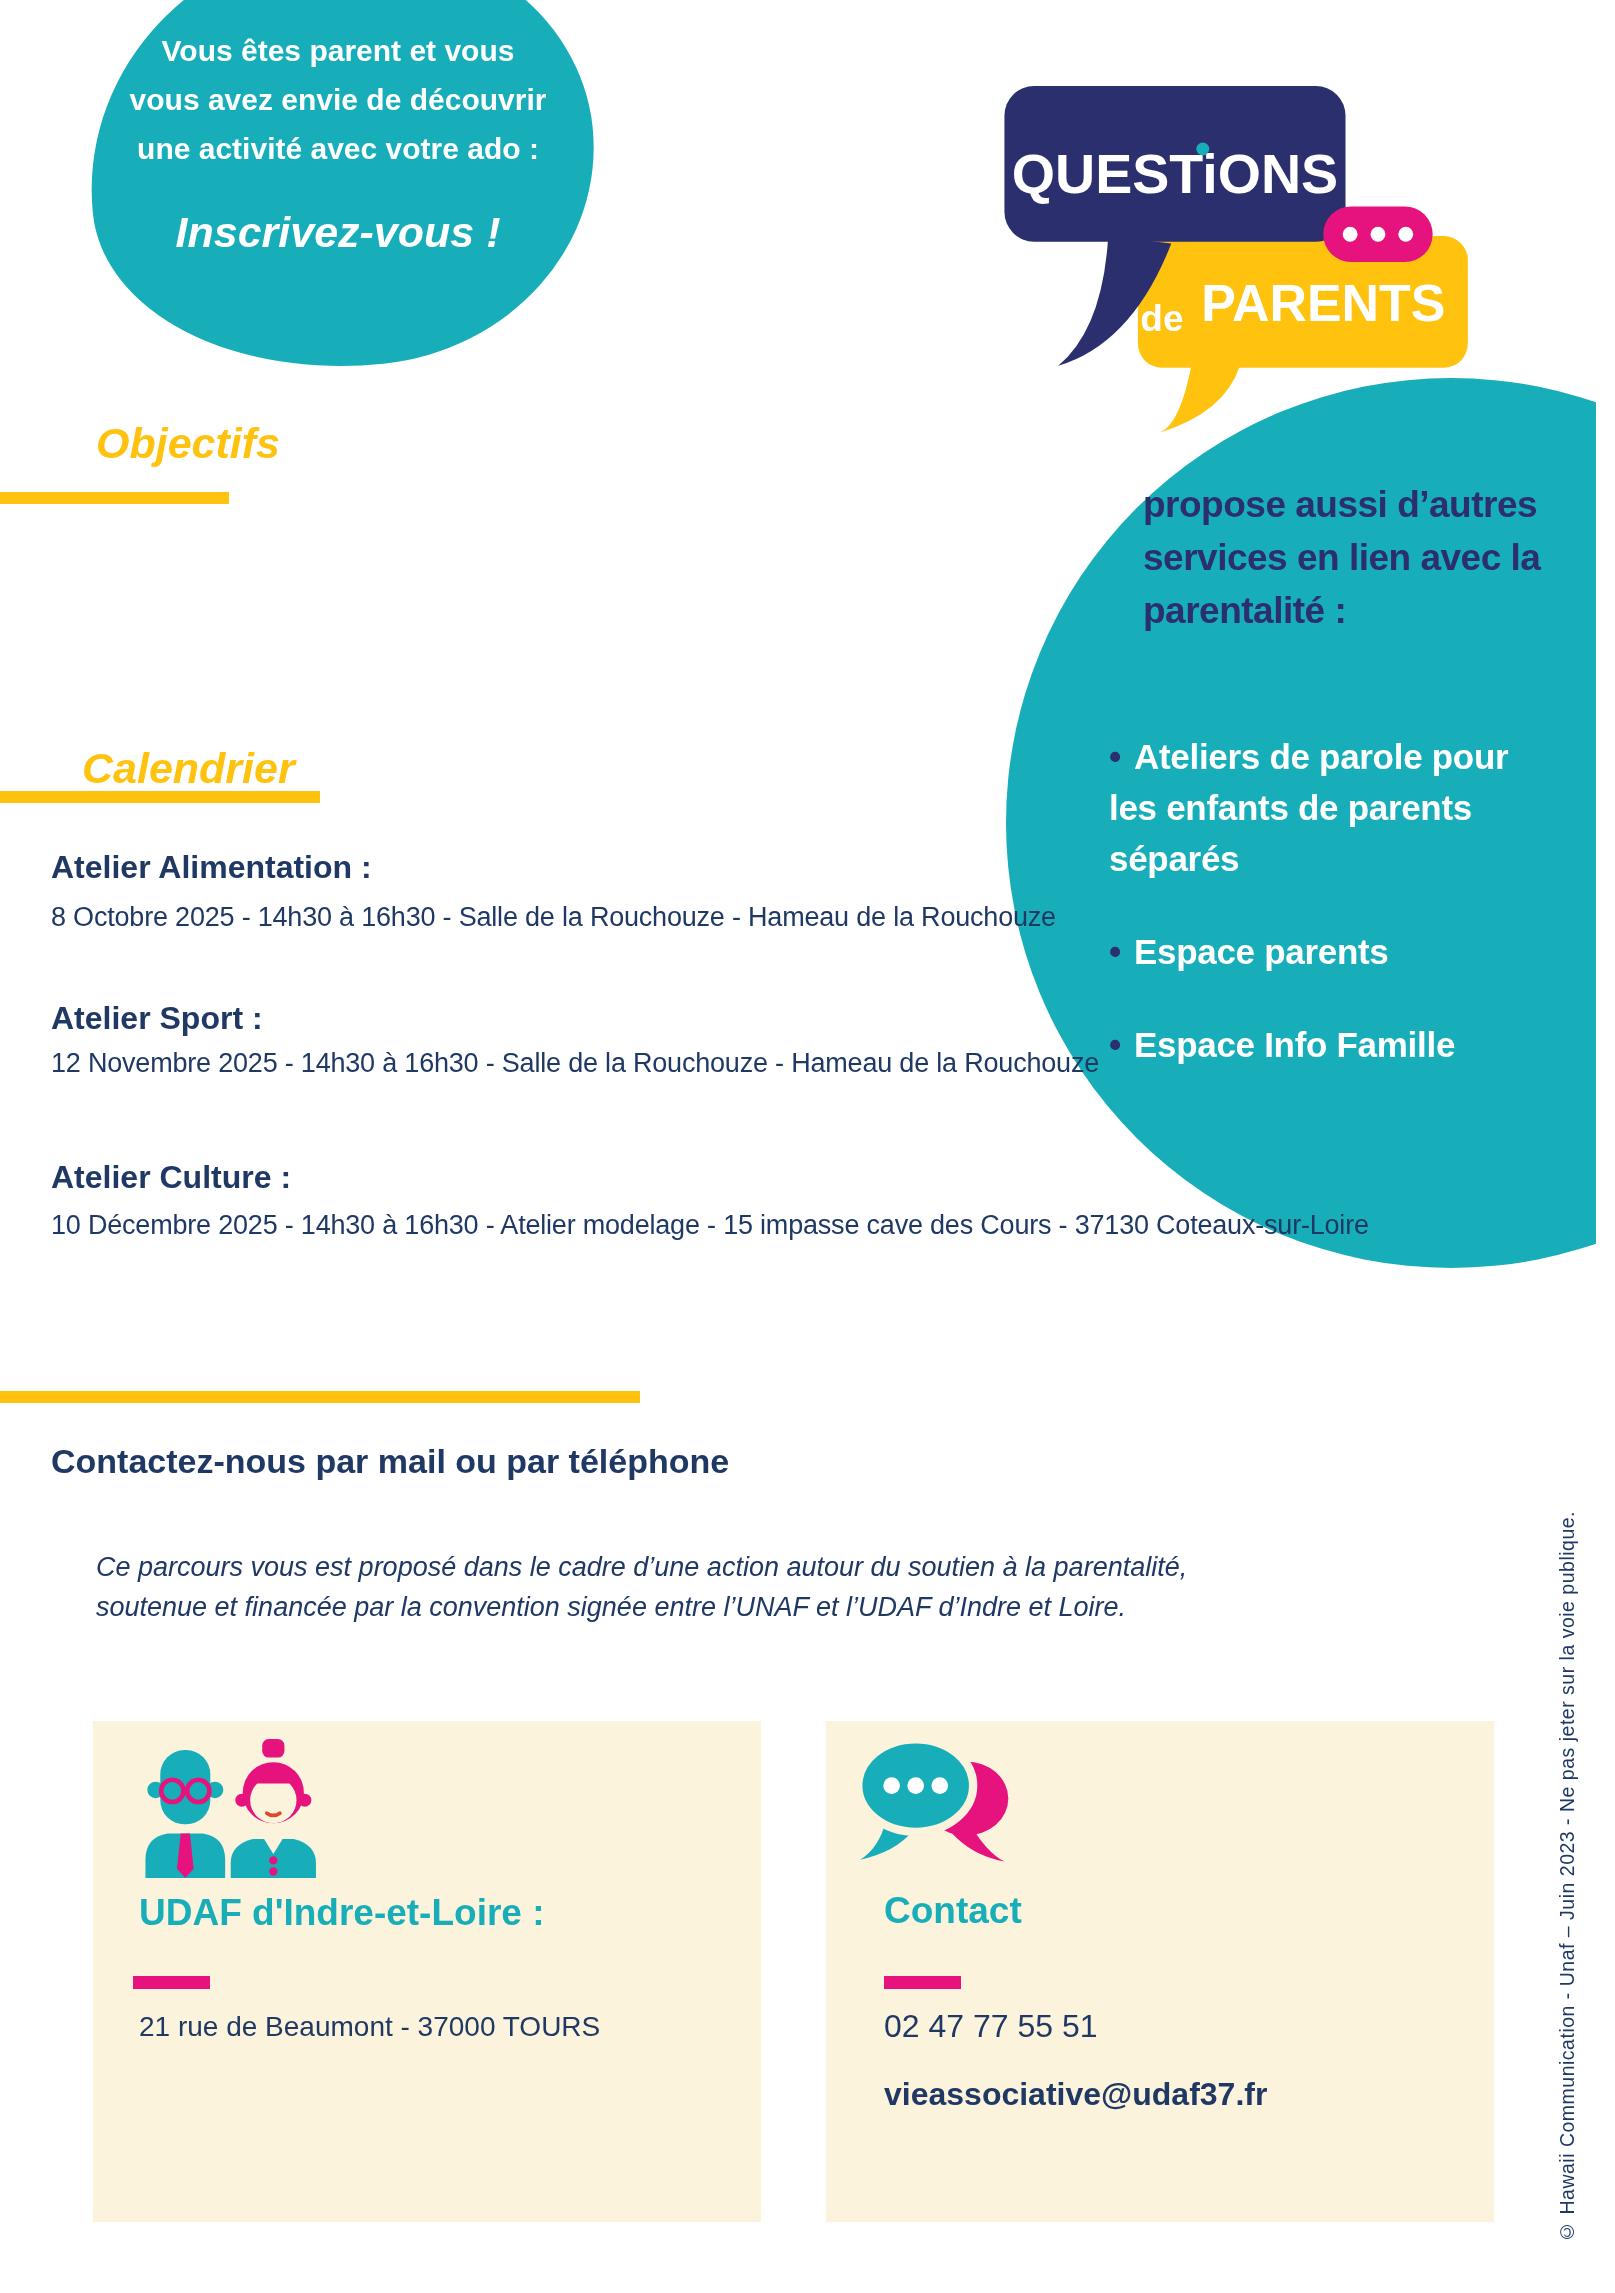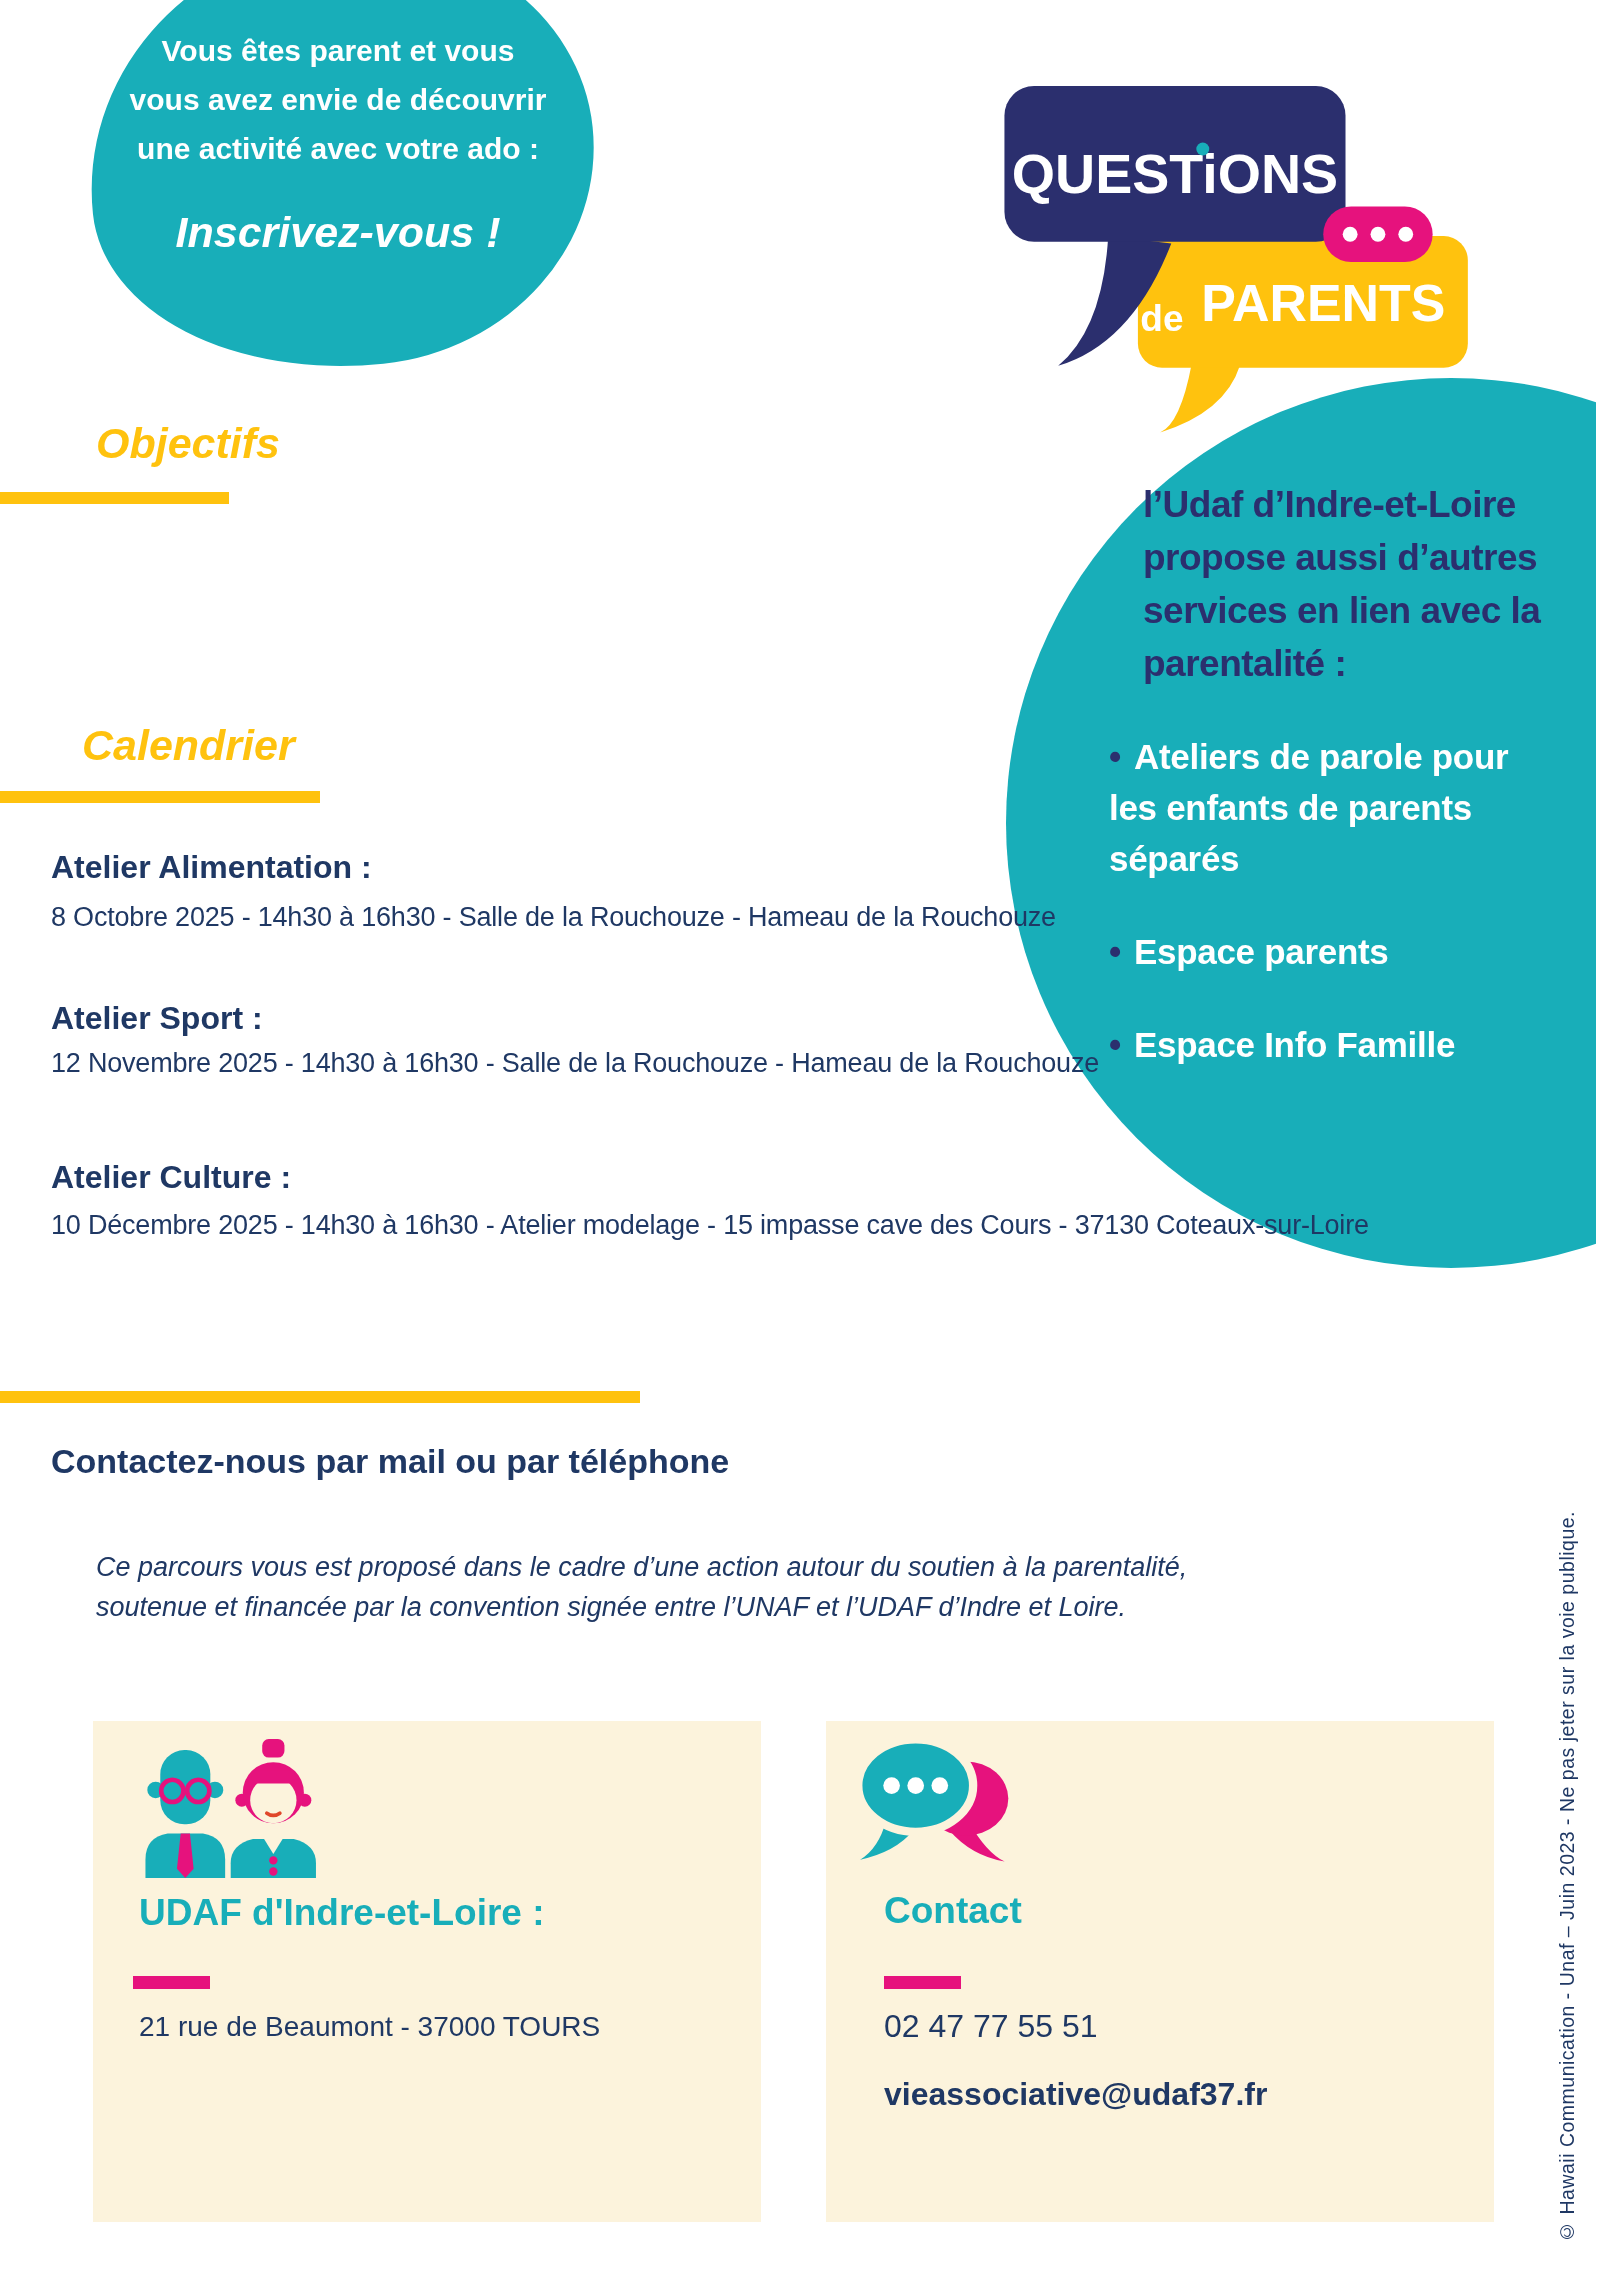--- a/index.html
+++ b/index.html
@@ -108,35 +108,34 @@
     <circle cx="411" cy="188" r="8" fill="#ffffff"></circle>
     <circle cx="441" cy="188" r="8" fill="#ffffff"></circle>
 
     <text x="178" y="292" text-anchor="middle" font-family="Liberation Sans, sans-serif" font-weight="bold" font-size="40" fill="#ffffff">de</text>
     <text x="352" y="282" text-anchor="middle" font-family="Liberation Sans, sans-serif" font-weight="bold" font-size="56" fill="#ffffff">PARENTS</text>
   </svg>
 
   <div class="section-title" style="left:96px;top:419px;">Objectifs</div>
   <div class="rule" style="left:0;top:492px;width:229px;"></div>
 
-  <div class="section-title" style="left:82px;top:721px;text-align:right;">Calendrier</div>
+  <div class="section-title" style="left:82px;top:744px;text-align:right;">Calendrier</div>
   <div class="rule" style="left:0;top:791px;width:320px;"></div>
 
   <div class="wk-title" style="left:51px;top:849px;">Atelier Alimentation :</div>
   <div class="wk-detail" style="left:51px;top:902px;">8 Octobre 2025 - 14h30 à 16h30 - Salle de la Rouchouze - Hameau de la Rouchouze</div>
 
   <div class="wk-title" style="left:51px;top:1000px;">Atelier Sport :</div>
   <div class="wk-detail" style="left:51px;top:1048px;">12 Novembre 2025 - 14h30 à 16h30 - Salle de la Rouchouze - Hameau de la Rouchouze</div>
 
   <div class="wk-title" style="left:51px;top:1159px;">Atelier Culture :</div>
   <div class="wk-detail" style="left:51px;top:1210px;">10 Décembre 2025 - 14h30 à 16h30 - Atelier modelage - 15 impasse cave des Cours - 37130 Coteaux-sur-Loire</div>
 
   <div class="services-circle"></div>
   <div class="services-heading">
-    <div>l’Udaf d’Indre-et-Loire</div>
     <div>propose aussi d’autres</div>
     <div>services en lien avec la</div>
     <div>parentalité :</div>
   </div>
   <div class="services-list">
     <div class="service-item">
       <div><span class="bullet-dot">•</span><span>Ateliers de parole pour</span></div>
       <div>les enfants de parents</div>
       <div>séparés</div>
     </div>

